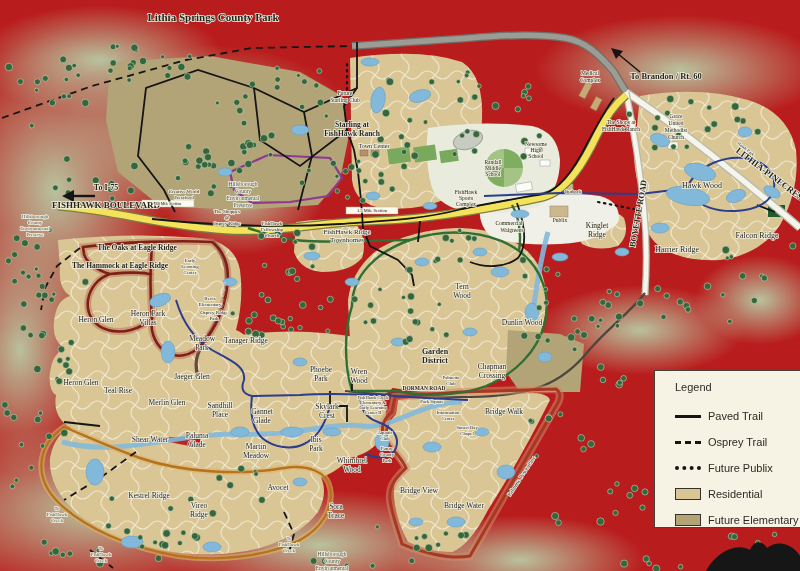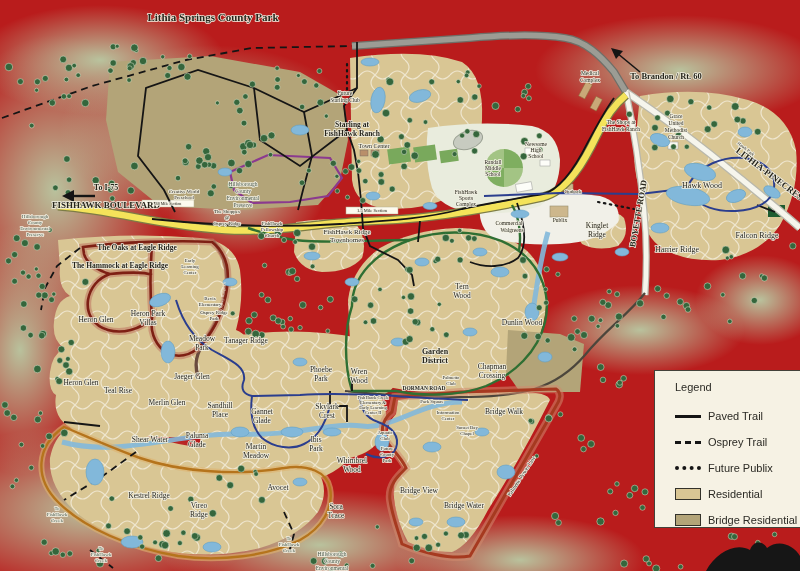--- a/index.html
+++ b/index.html
@@ -760,16 +760,16 @@
   <div class="legend-row">
     <span class="sample line-dotted"></span>
     <span class="legend-label">Future Publix</span>
   </div>
   <div class="legend-row">
     <span class="swatch" style="background: rgb(217, 198, 148);"></span>
     <span class="legend-label">Residential</span>
   </div>
   <div class="legend-row">
     <span class="swatch" style="background: rgb(179, 164, 120);"></span>
-    <span class="legend-label">Bridge Residential</span>
+    <span class="legend-label">Future Elementary</span>
   </div>
 </div>
 </div>
 
 </body></html>

